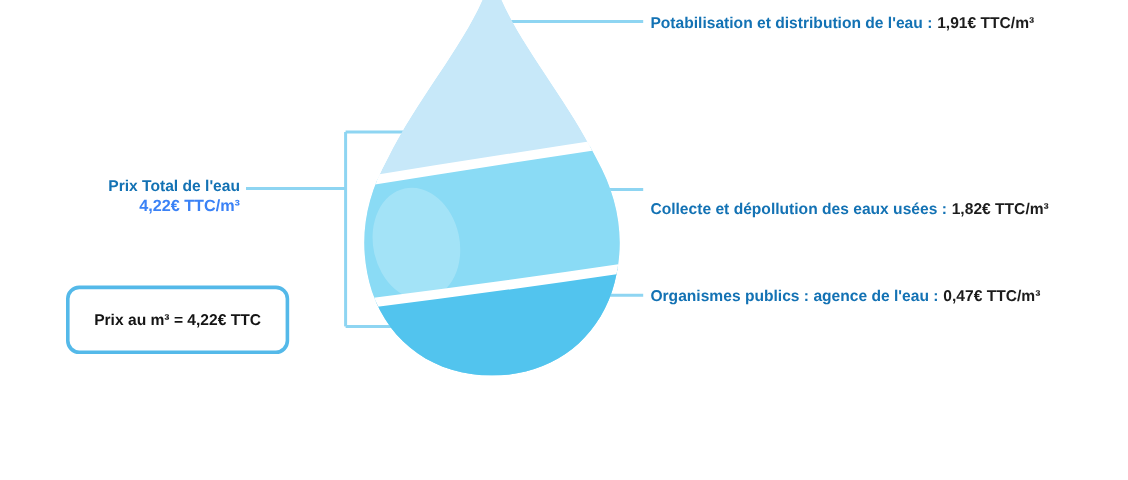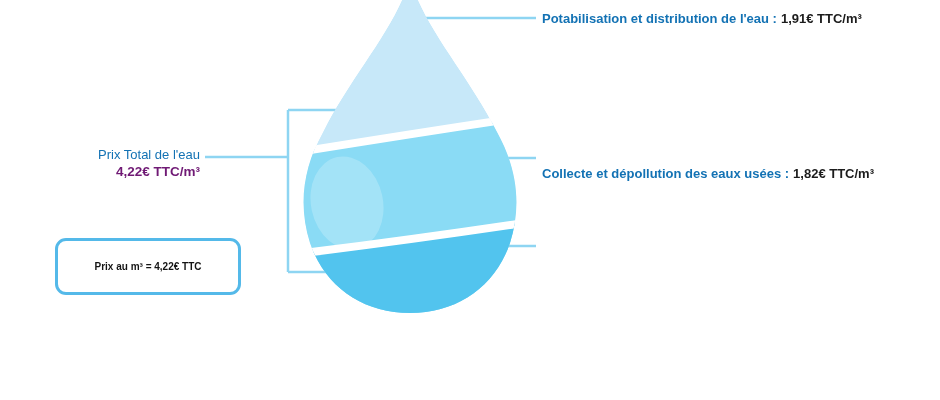--- a/index.html
+++ b/index.html
@@ -10,30 +10,30 @@
   .svg-layer { position:absolute; left:0; top:0; }
   .seg-label {
     position:absolute; left:542px; white-space:nowrap;
     font-size:13px; font-weight:bold; line-height:15px;
   }
   .seg-label .lbl { color:#1372b4; }
   .seg-label .val { color:#1c1c1c; margin-left:4px; }
   .total-block {
     position:absolute; right:740px; top:147px; text-align:right; white-space:nowrap;
   }
-  .total-block .t-label { color:#1372b4; font-size:13px; font-weight:normal; line-height:16px; }
-  .total-block .t-value { color:#701a75; font-size:13.5px; font-weight:bold; line-height:17px; }
+  .total-block .t-label { color:#1372b4; font-size:13px; font-weight:bold; line-height:16px; }
+  .total-block .t-value { color:#3b82f6; font-size:13.5px; font-weight:bold; line-height:17px; }
   .info-box {
     position:absolute; left:55px; top:238px; width:186px; height:57px;
     box-sizing:border-box; border:3px solid #54b9e9; border-radius:11px;
     display:flex; flex-direction:column; justify-content:center; align-items:center;
     background:#ffffff;
   }
   .info-box div {
-    color:#141414; font-size:10px; font-weight:bold; line-height:18px; white-space:nowrap;
+    color:#141414; font-size:13px; font-weight:bold; line-height:18px; white-space:nowrap;
   }
 </style>
 </head>
 <body>
 
 <div class="stage">
 
   <svg class="svg-layer" width="940" height="400" viewBox="0 0 940 400">
 
     <defs>
@@ -80,20 +80,23 @@
   </svg>
 
   <div class="seg-label" style="top:11px">
     <span class="lbl">Potabilisation et distribution de l'eau :</span><span class="val">1,91€ TTC/m³</span>
   </div>
 
   <div class="seg-label" style="top:166px">
     <span class="lbl">Collecte et dépollution des eaux usées :</span><span class="val">1,82€ TTC/m³</span>
   </div>
 
+  <div class="seg-label" style="top:239px">
+    <span class="lbl">Organismes publics : agence de l'eau :</span><span class="val">0,47€ TTC/m³</span>
+  </div>
 
   <div class="total-block">
     <div class="t-label">Prix Total de l'eau</div>
     <div class="t-value">4,22€ TTC/m³</div>
   </div>
 
   <div class="info-box">
     <div>Prix au m³ = 4,22€ TTC</div>
   </div>
 

